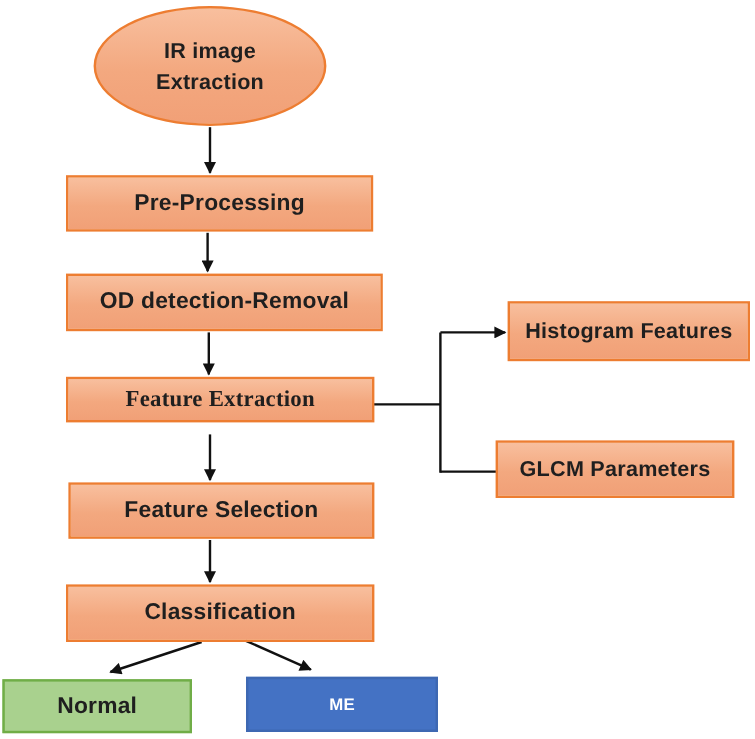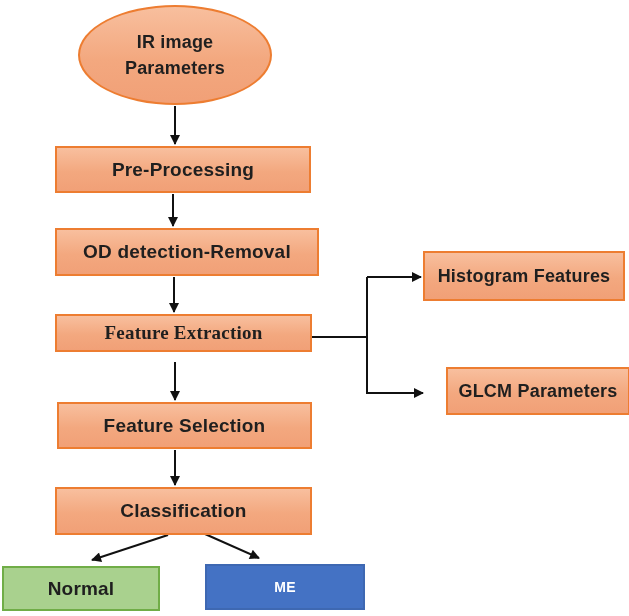--- a/index.html
+++ b/index.html
@@ -101,21 +101,21 @@
     <g>
       <line x1="168" y1="535" x2="92" y2="560" marker-end="url(#arrow)"></line>
     </g>
     <g>
       <line x1="205" y1="534" x2="259" y2="558" marker-end="url(#arrow)"></line>
     </g>
   </svg>
 
   <div class="node orange ellipse" style="left:78px; top:5px; width:194px; height:100px;">
     <span>IR image</span>
-    <span>Parameters</span>
+    <span>Extraction</span>
   </div>
 
   <div class="node orange" style="left:55px; top:146px; width:256px; height:47px;">
     <span>Pre-Processing</span>
   </div>
 
   <div class="node orange" style="left:55px; top:228px; width:264px; height:48px;">
     <span>OD detection-Removal</span>
   </div>
 
@@ -128,21 +128,21 @@
   </div>
 
   <div class="node orange" style="left:55px; top:487px; width:257px; height:48px;">
     <span>Classification</span>
   </div>
 
   <div class="node orange side" style="left:423px; top:251px; width:202px; height:50px;">
     <span>Histogram Features</span>
   </div>
 
-  <div class="node orange side" style="left:446px; top:367px; width:184px; height:48px;">
+  <div class="node orange side" style="left:413px; top:367px; width:199px; height:48px;">
     <span>GLCM Parameters</span>
   </div>
 
   <div class="node green" style="left:2px; top:566px; width:158px; height:45px;">
     <span>Normal</span>
   </div>
 
   <div class="node blue" style="left:205px; top:564px; width:160px; height:46px;">
     <span>ME</span>
   </div>

